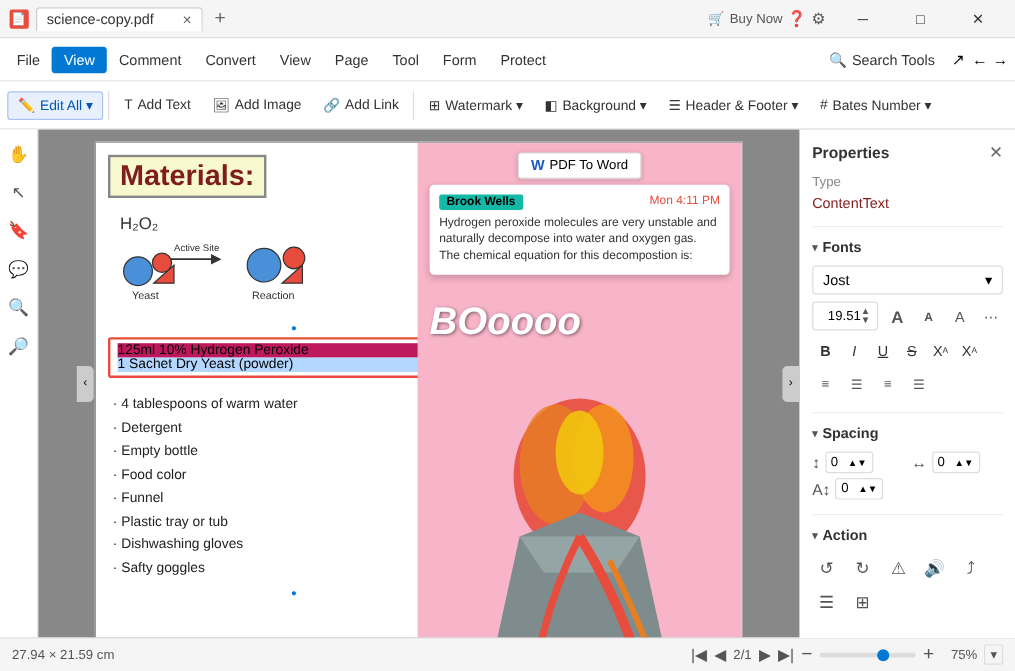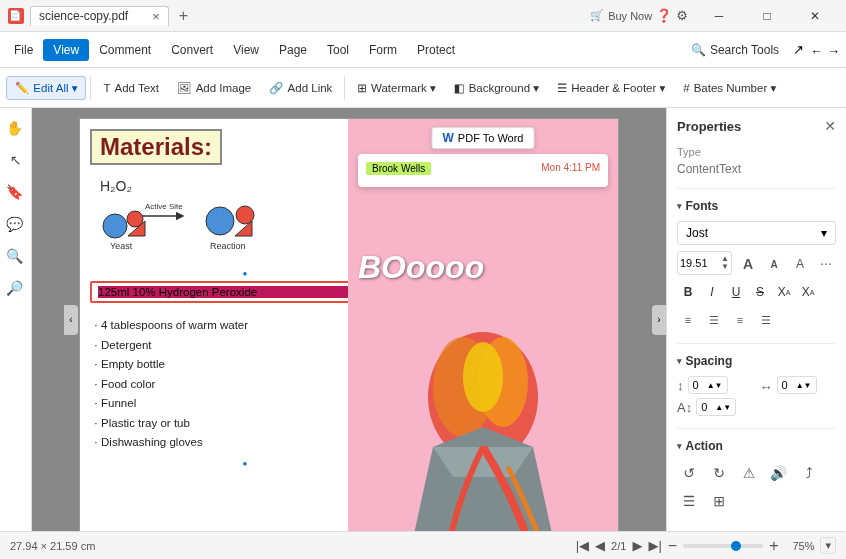--- a/index.html
+++ b/index.html
@@ -36,50 +36,50 @@
 
     
     .pdf-page { width: 540px; height: 490px; background: #fff; border: 1px solid #999; position: relative; overflow: hidden; }
 
     
     .pdf-right { position: absolute; right: 0; top: 0; width: 270px; height: 100%; background: #f8b4c8; overflow: hidden; }
 
     
     .comment-bubble { position: absolute; top: 10px; left: 10px; right: 10px; background: #fff; border-radius: 4px; padding: 8px; box-shadow: 0 2px 6px rgba(0,0,0,0.2); font-size: 10px; }
     .comment-header { display: flex; justify-content: space-between; margin-bottom: 4px; }
-    .comment-author { background: #bef264; padding: 1px 6px; border-radius: 2px; font-size: 10px; font-weight: normal; }
+    .comment-author { background: #14b8a6; padding: 1px 6px; border-radius: 2px; font-size: 10px; font-weight: bold; }
     .comment-time { font-size: 10px; color: #e74c3c; }
     .comment-text { font-size: 10px; color: #333; line-height: 1.4; }
     .pdf-to-word-btn { position: absolute; top: 8px; left: 50%; transform: translateX(-50%); background: #fff; border: 1px solid #ddd; border-radius: 3px; padding: 3px 10px; font-size: 11px; display: flex; align-items: center; gap: 4px; cursor: pointer; box-shadow: 0 1px 4px rgba(0,0,0,0.15); }
 
     
     .boo-text { position: absolute; top: 130px; left: 10px; font-size: 32px; font-weight: bold; color: white; text-shadow: 1px 1px 3px rgba(0,0,0,0.5); font-style: italic; }
 
     
     .volcano-svg-area { position: absolute; bottom: 0; left: 0; right: 0; height: 280px; }
 
     
     .properties-panel { width: 180px; background: #fff; border-left: 1px solid #ddd; padding: 10px; overflow-y: auto; }
     .panel-header { display: flex; justify-content: space-between; align-items: center; margin-bottom: 12px; }
     .panel-title { font-size: 13px; font-weight: 600; color: #333; }
     .panel-close { cursor: pointer; color: #666; font-size: 14px; }
 
     .prop-section { margin-bottom: 12px; }
     .prop-label { font-size: 11px; color: #888; margin-bottom: 4px; }
-    .prop-value { font-size: 12px; color: #737373; }
+    .prop-value { font-size: 12px; color: #7f1d1d; }
     .prop-section-title { display: flex; align-items: center; gap: 4px; font-size: 12px; font-weight: 600; color: #333; margin-bottom: 8px; }
     .section-arrow { font-size: 9px; color: #555; }
     .section-divider { height: 1px; background: #eee; margin: 10px 0; }
 
     
     .font-dropdown { border: 1px solid #ddd; border-radius: 3px; padding: 4px 8px; font-size: 12px; width: 100%; display: flex; justify-content: space-between; align-items: center; cursor: pointer; background: #fff; }
 
     
     .font-size-row { display: flex; gap: 6px; align-items: center; margin-top: 6px; }
-    .font-size-input { border: 1px solid #ddd; border-radius: 3px; width: 55px; padding: 3px 2px; font-size: 11px; display: flex; align-items: center; justify-content: space-between; }
+    .font-size-input { border: 1px solid #ddd; border-radius: 3px; width: 55px; padding: 3px 12px; font-size: 11px; display: flex; align-items: center; justify-content: space-between; }
     .font-size-spin { display: flex; flex-direction: column; }
     .spin-btn { font-size: 8px; line-height: 1; cursor: pointer; color: #555; }
     .font-icons { display: flex; gap: 6px; align-items: center; margin-top: 2px; }
     .font-icon-btn { font-size: 12px; cursor: pointer; color: #555; width: 20px; height: 20px; display: flex; align-items: center; justify-content: center; border-radius: 2px; }
 
     
     .text-style-row { display: flex; gap: 2px; margin-top: 6px; flex-wrap: wrap; }
     .text-btn { width: 22px; height: 22px; display: flex; align-items: center; justify-content: center; border: none; background: transparent; cursor: pointer; font-size: 12px; color: #333; border-radius: 2px; }
     .text-btn.bold { font-weight: bold; }
     .text-btn.italic { font-style: italic; }
@@ -243,54 +243,57 @@
         </div>
 
         
         <div style="text-align:center;color:#0078d4;margin-bottom:2px;">
           <span style="font-size:8px;cursor:pointer;">●</span>
         </div>
 
         
         <div style="border:2px solid #e74c3c;border-radius:2px;padding:3px 6px;margin-bottom:2px;background:white;">
           <div style="font-size:11.5px;background:#be185d;font-weight:500;">125ml 10% Hydrogen Peroxide</div>
+          <div style="font-size:11.5px;background:#b3d7ff;font-weight:500;">1 Sachet Dry Yeast (powder)</div>
         </div>
         
         <div style="display:flex;justify-content:flex-end;margin-bottom:2px;">
           <span style="font-size:8px;color:#0078d4;cursor:pointer;">●</span>
         </div>
 
         
         <div style="font-size:11.5px;line-height:1.7;color:#222;padding-left:4px;">
           <div>· <span>4 tablespoons of warm water</span></div>
           <div>· <span>Detergent</span></div>
           <div>· <span>Empty bottle</span></div>
           <div>· <span>Food color</span></div>
           <div>· <span>Funnel</span></div>
           <div>· <span>Plastic tray or tub</span></div>
           <div>· <span>Dishwashing gloves</span></div>
+          <div>· <span>Safty goggles</span></div>
         </div>
         
         <div style="text-align:center;color:#0078d4;margin-top:2px;">
           <span style="font-size:8px;cursor:pointer;">●</span>
         </div>
       </div>
 
       <div class="pdf-right">
 
         <div class="pdf-to-word-btn">
           <span style="color:#185abd;font-weight:bold;font-size:12px;">W</span>
           <span style="font-size:11px;">PDF To Word</span>
         </div>
 
         <div class="comment-bubble" style="top:35px;">
           <div class="comment-header">
             <span class="comment-author">Brook Wells</span>
             <span class="comment-time">Mon 4:11 PM</span>
           </div>
+          <div class="comment-text">Hydrogen peroxide molecules are very unstable and naturally decompose into water and oxygen gas. The chemical equation for this decompostion is:</div>
         </div>
 
         <div class="boo-text">BOoooo</div>
 
         <div class="volcano-svg-area">
           <svg viewBox="0 0 270 280" width="270" height="280">
 
             <ellipse cx="135" cy="70" rx="55" ry="65" fill="#e74c3c" opacity="0.9"></ellipse>
             <ellipse cx="115" cy="60" rx="30" ry="50" fill="#e67e22" opacity="0.8"></ellipse>
             <ellipse cx="155" cy="55" rx="25" ry="45" fill="#f39c12" opacity="0.7"></ellipse>

